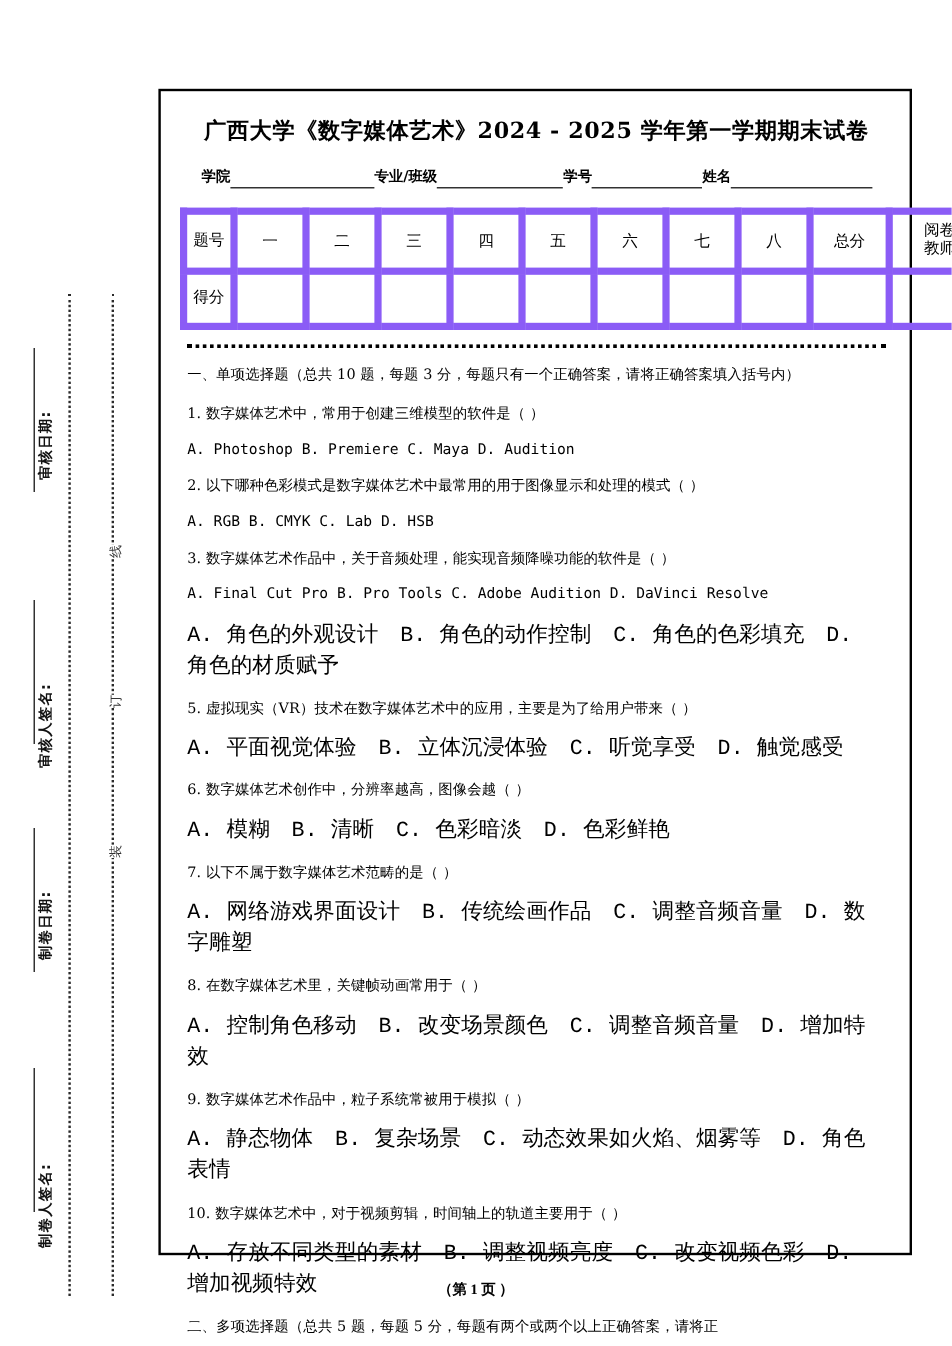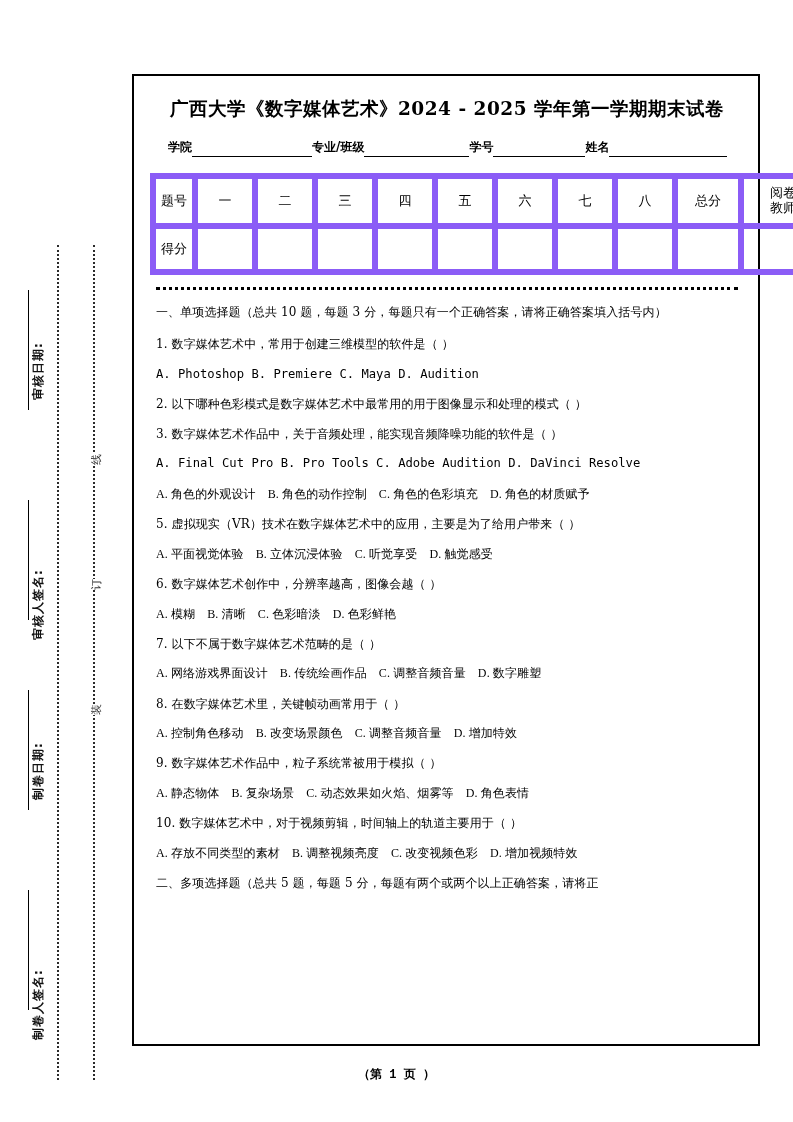--- a/index.html
+++ b/index.html
@@ -157,33 +157,33 @@
   }
   .line.section {
     margin-bottom: 15px;
   }
   .line.opts {
     font-family: "DejaVu Sans Mono", monospace;
     font-size: 12.2px;
     letter-spacing: 0px;
   }
   .line.opts-cjk {
-    font-family: Liberation Serif, serif;
-    font-size: 12px;
+    font-family: Liberation Mono, monospace;
+    font-size: 18px;
   }
   .line.tight { margin-bottom: 12px; }
 
   
   .page-footer {
     position: absolute;
     left: 0;
     top: 1066px;
     width: 793px;
     text-align: center;
-    font-family: Liberation Mono, monospace;
+    font-family: Liberation Serif, serif;
     font-weight: bold;
     font-size: 12px;
     color: #000;
   }
 </style>
 </head>
 <body>
 
 <div class="margin-zone">
   <div class="vline" style="left:28px; top:290px; height:120px;"></div>
@@ -273,20 +273,21 @@
     <div class="sep-dotted"></div>
 
     <div class="qbody">
 
       <div class="line section">一、单项选择题（总共 10 题，每题 3 分，每题只有一个正确答案，请将正确答案填入括号内）</div>
 
       <div class="line tight">1. 数字媒体艺术中，常用于创建三维模型的软件是（  ）</div>
       <div class="line opts">A. Photoshop   B. Premiere   C. Maya   D. Audition</div>
 
       <div class="line tight">2. 以下哪种色彩模式是数字媒体艺术中最常用的用于图像显示和处理的模式（  ）</div>
+      <div class="line opts">A. RGB   B. CMYK   C. Lab   D. HSB</div>
 
       <div class="line tight">3. 数字媒体艺术作品中，关于音频处理，能实现音频降噪功能的软件是（  ）</div>
       <div class="line opts">A. Final Cut Pro  B. Pro Tools  C. Adobe Audition  D. DaVinci Resolve</div>
 
       <div class="line opts-cjk">A. 角色的外观设计　B. 角色的动作控制　C. 角色的色彩填充　D. 角色的材质赋予</div>
 
       <div class="line tight">5. 虚拟现实（VR）技术在数字媒体艺术中的应用，主要是为了给用户带来（  ）</div>
       <div class="line opts-cjk">A. 平面视觉体验　B. 立体沉浸体验　C. 听觉享受　D. 触觉感受</div>
 
       <div class="line tight">6. 数字媒体艺术创作中，分辨率越高，图像会越（  ）</div>

